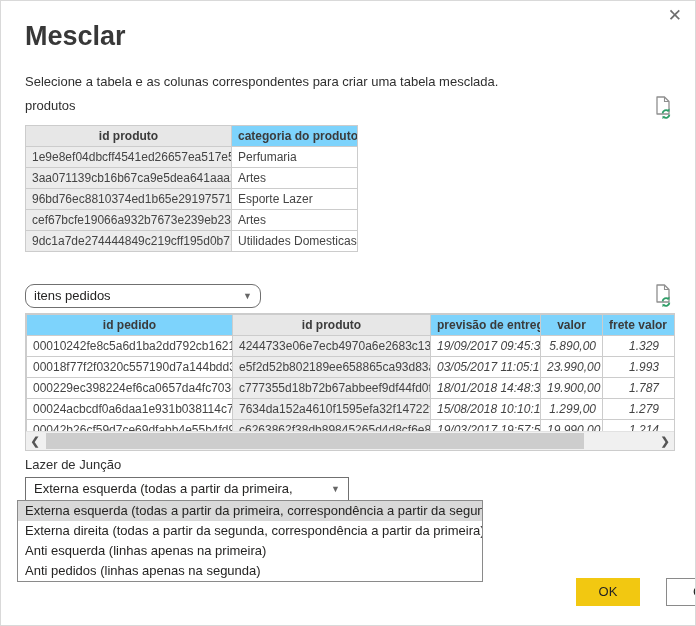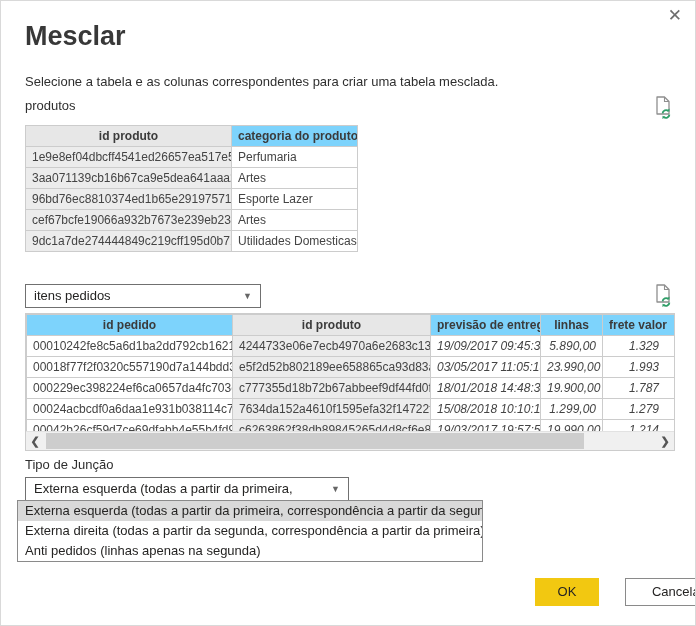--- a/index.html
+++ b/index.html
@@ -24,42 +24,42 @@
   td.numl{font-style:italic;text-align:left;padding-left:26px;}
 
   .t1{position:absolute;top:124px;left:24px;width:332px;}
 
   .select-box{
     position:absolute;height:22px;border:1px solid #707070;background:#fff;
     font-size:13px;color:#252423;line-height:22px;padding:0 8px;cursor:pointer;
     box-sizing:content-box;
   }
   .select-box .chev{position:absolute;right:8px;top:0;color:#666;font-size:9px;}
-  .sel-itens{top:283px;left:24px;width:218px;}
+  .sel-itens{top:283px;left:24px;width:218px;border-radius:9px;}
   .sel-join{top:476px;left:24px;width:306px;}
 
   .t2wrap{position:absolute;top:312px;left:24px;width:648px;height:136px;overflow:hidden;border:1px solid #ccc;}
   .t2{width:686px;}
 
   .hscroll{position:absolute;left:0;bottom:0;width:648px;height:18px;background:#f0f0f0;border-top:1px solid #e2e2e2;}
   .hscroll .arrow{position:absolute;top:0;width:18px;height:18px;font-size:11px;font-weight:bold;color:#555;
     text-align:center;line-height:18px;cursor:pointer;}
   .hscroll .arrow.left{left:0;}
   .hscroll .arrow.right{right:0;}
   .hscroll .thumb{position:absolute;top:1px;left:20px;width:538px;height:16px;background:#cdcdcd;cursor:pointer;}
 
   .join-label{top:456px;left:24px;}
   .join-list{
     position:absolute;top:499px;left:16px;width:464px;background:#fff;
     border:1px solid #8a8a8a;z-index:6;font-size:13px;color:#252423;
   }
   .join-list .opt{height:20px;line-height:20px;padding:0 7px;white-space:nowrap;overflow:hidden;cursor:pointer;}
   .join-list .opt.hl{background:#d9d9d9;}
 
-  .btn{position:absolute;top:577px;height:26px;font-size:13px;text-align:center;line-height:26px;cursor:pointer;}
+  .btn{position:absolute;top:577px;height:26px;font-size:13px;text-align:center;line-height:26px;cursor:pointer;margin-left:41px;}
   .btn-ok{left:534px;width:62px;background:#F2C811;color:#252423;border:1px solid #F2C811;}
   .btn-cancel{left:624px;width:66px;background:#fff;color:#252423;border:1px solid #8a8a8a;padding-left:19px;}
 </style>
 </head>
 <body>
 
 <div class="dialog">
 
   <div class="close-x">✕</div>
   <div class="title">Mesclar</div>
@@ -138,21 +138,21 @@
           <col style="width:198px">
           <col style="width:110px">
           <col style="width:62px">
           <col style="width:110px">
       </colgroup>
       <tbody>
           <tr>
         <th>id pedido</th>
         <th class="sel">id produto</th>
         <th>previsão de entrega</th>
-        <th>linhas</th>
+        <th>valor</th>
         <th style="text-align:left;">frete valor</th>
       </tr>
       <tr>
         <td>00010242fe8c5a6d1ba2dd792cb16214</td>
         <td class="sel">4244733e06e7ecb4970a6e2683c13e61</td>
         <td class="num">19/09/2017 09:45:35</td>
         <td class="num">5.890,00</td>
         <td class="numl">1.329</td>
       </tr>
       <tr>
@@ -185,29 +185,30 @@
       </tr>
     </tbody>
       </table>
     <div class="hscroll">
       <div class="arrow left">❮</div>
       <div class="thumb"></div>
       <div class="arrow right">❯</div>
     </div>
   </div>
 
-  <div class="section-label join-label">Tipo de Junção</div>
+  <div class="section-label join-label">Lazer de Junção</div>
 
   <div class="select-box sel-join">
     <span>Externa esquerda (todas a partir da primeira, correspo...</span>
     <span class="chev">▼</span>
   </div>
 
   <div class="join-list">
     <div class="opt hl">Externa esquerda (todas a partir da primeira, correspondência a partir da segund...</div>
     <div class="opt">Externa direita (todas a partir da segunda, correspondência a partir da primeira)</div>
+    <div class="opt">Anti esquerda (linhas apenas na primeira)</div>
     <div class="opt">Anti pedidos (linhas apenas na segunda)</div>
   </div>
 
   <div class="btn btn-ok">OK</div>
   <div class="btn btn-cancel">Cancelar</div>
 
 </div>
 
 </body></html>

